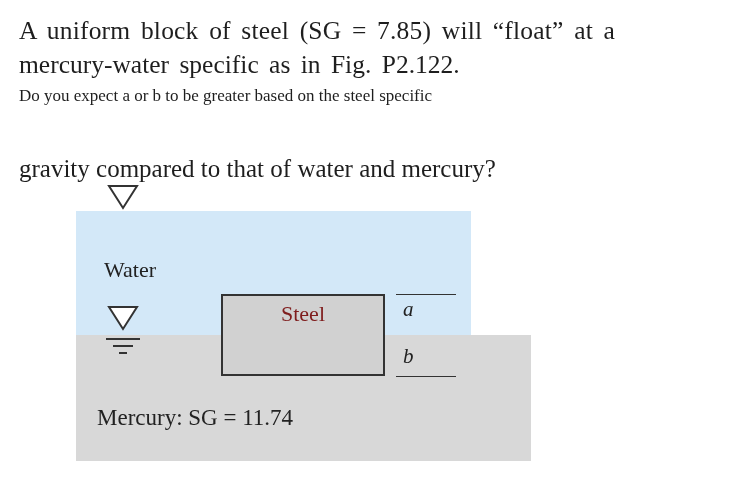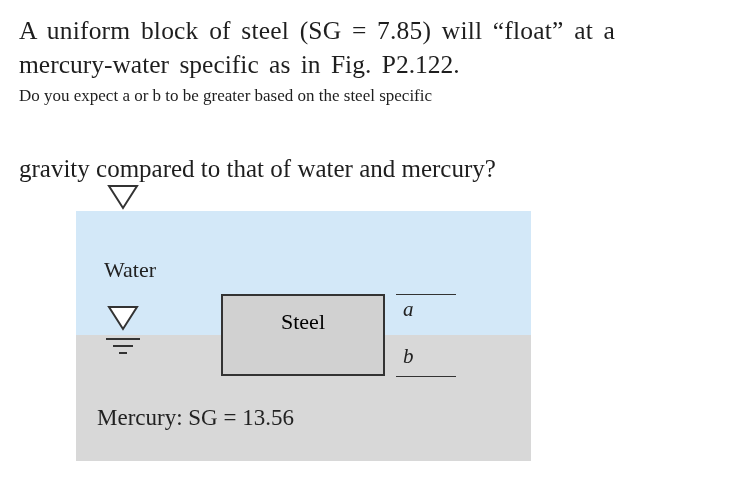--- a/index.html
+++ b/index.html
@@ -4,29 +4,29 @@
 <style>
   html, body { margin: 0; padding: 0; background: #ffffff; }
   body { width: 735px; height: 477px; position: relative; overflow: hidden;
          font-family: "Liberation Serif", "DejaVu Serif", serif; color: #1e1e1e; }
   .q { position: absolute; left: 3px; margin: 16px; white-space: nowrap; }
   .q1 { top: 0px; font-size: 25.5px; letter-spacing: 0.2px; word-spacing: 4px; }
   .q2 { top: 34px; font-size: 25.5px; word-spacing: 4px; }
   .q3 { top: 70px; font-size: 17px; }
   .q4 { top: 139px; font-size: 25px; }
   .diagram { position: absolute; left: 76px; top: 211px; width: 455px; height: 250px; }
-  .water { position: absolute; left: 0; top: 0; width: 455px; height: 124px; background: #d3e8f8; }
+  .water { position: absolute; left: 0; top: 0; width: 395px; height: 124px; background: #d3e8f8; }
   .mercury { position: absolute; left: 0; top: 124px; width: 455px; height: 126px; background: #d8d8d8; }
   .label { position: absolute; font-family: "Liberation Serif", serif; color: #222; white-space: nowrap; }
   .water-label { left: 28px; top: 46px; font-size: 22px; }
   .mercury-label { left: 21px; top: 194px; font-size: 23px; }
   .block { position: absolute; left: 145px; top: 83px; width: 164px; height: 82px;
            background: #d1d1d1; border: 2px solid #333; box-sizing: border-box; }
-  .block-text { position: absolute; left: 0; right: 0; top: 10px; text-align: center;
-                font-size: 22px; line-height: 31px; color: #000000; }
+  .block-text { position: absolute; left: 0; right: 0; top: 2px; text-align: center;
+                font-size: 22px; line-height: 31px; color: #7f1d1d; }
   .dim-line { position: absolute; left: 320px; width: 60px; height: 0; border-top: 1.5px solid #333; }
   .dim-top { top: 83px; }
   .dim-bottom { top: 165px; }
   .dim-a { left: 327px; top: 86px; font-size: 21px; font-style: italic; }
   .dim-b { left: 327px; top: 133px; font-size: 21px; font-style: italic; }
   .surface { position: absolute; }
   .surface-top { left: 104px; top: 184px; }
   .surface-mid { left: 104px; top: 305px; }
 </style>
 </head>
@@ -42,21 +42,21 @@
   <line x1="2" y1="34" x2="36" y2="34" stroke="#333" stroke-width="2"></line>
   <line x1="9" y1="41" x2="29" y2="41" stroke="#333" stroke-width="2"></line>
   <line x1="15" y1="48" x2="23" y2="48" stroke="#333" stroke-width="2"></line>
 </svg>
 
 <div class="diagram">
   <div class="water">
     <span class="label water-label">Water</span>
   </div>
   <div class="mercury">
-    <span class="label mercury-label" style="top:70px;">Mercury: SG = 13.56</span>
+    <span class="label mercury-label" style="top:70px;">Mercury: SG = 11.74</span>
   </div>
 
   <div class="block">
     <div class="block-text label" style="position:absolute;">
       <div>Steel</div>
     </div>
   </div>
 
   <div class="dim-line dim-top"></div>
   <div class="dim-line dim-bottom"></div>

